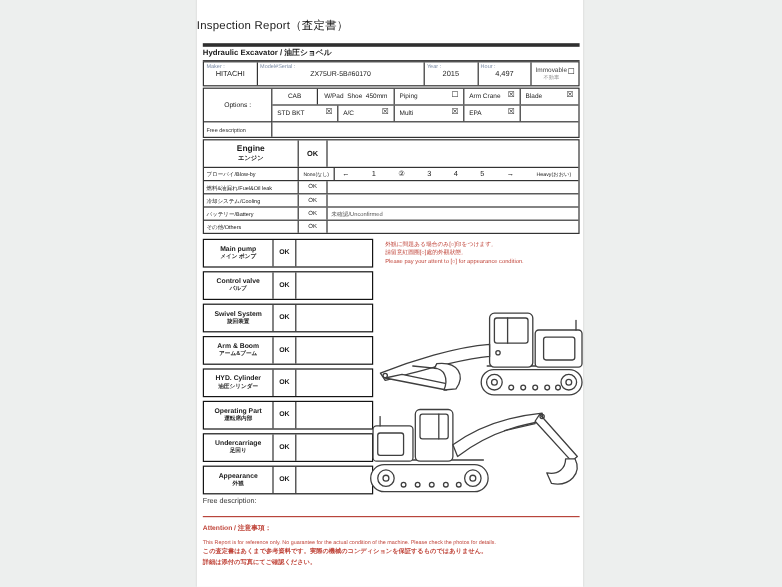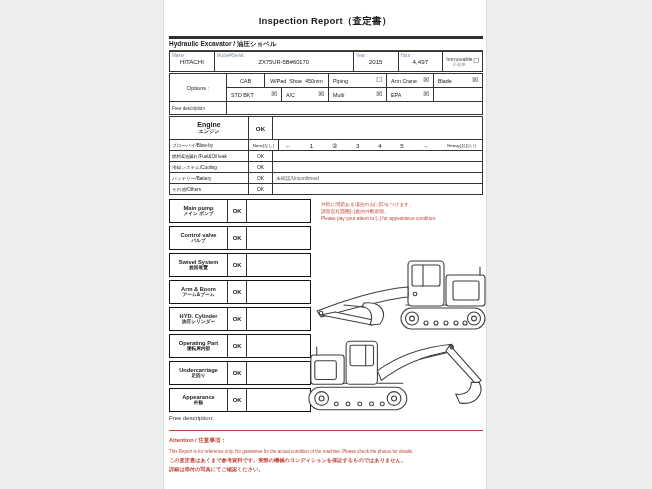--- a/index.html
+++ b/index.html
@@ -1,21 +1,21 @@
 <!DOCTYPE html>
 <html><head>
 <meta charset="utf-8">
 <style>
   * { margin:0; padding:0; box-sizing:border-box; }
   html,body { width:652px; height:489px; }
   body { background:#edefee; font-family:"Liberation Sans","DejaVu Sans",sans-serif; color:#1a1a1a; position:relative; overflow:hidden; }
   .doc { position:absolute; left:163px; top:0; width:324px; height:489px; background:#ffffff; border-left:1px solid #dcdedd; border-right:1px solid #dcdedd; }
   .abs { position:absolute; }
 
-  .title { top:15px; left:0; width:100%; text-align:center; font-size:9.5px; font-weight:bold; letter-spacing:.2px; }
+  .title { top:15px; left:0; width:100%; font-size:9.5px; font-weight:normal; letter-spacing:.2px; }
   .rule-thick { top:36px; left:5px; width:314px; height:2.5px; background:#2f2f2f; }
   .sec-header { top:40px; left:5px; font-size:6.5px; font-weight:bold; }
   .rule-thin { top:49.5px; left:5px; width:314px; height:1px; background:#444; }
 
   
   .machine { top:51px; left:5px; width:314px; height:21px; border:1px solid #333; display:flex; }
   .m-cell { border-right:1px solid #333; display:flex; flex-direction:column; padding:1px 2px; overflow:hidden; }
   .m-cell:last-child { border-right:none; }
   .m-label { font-size:4.6px; color:#7d8da6; line-height:5px; }
   .m-value { font-size:6.2px; text-align:center; line-height:8px; }

